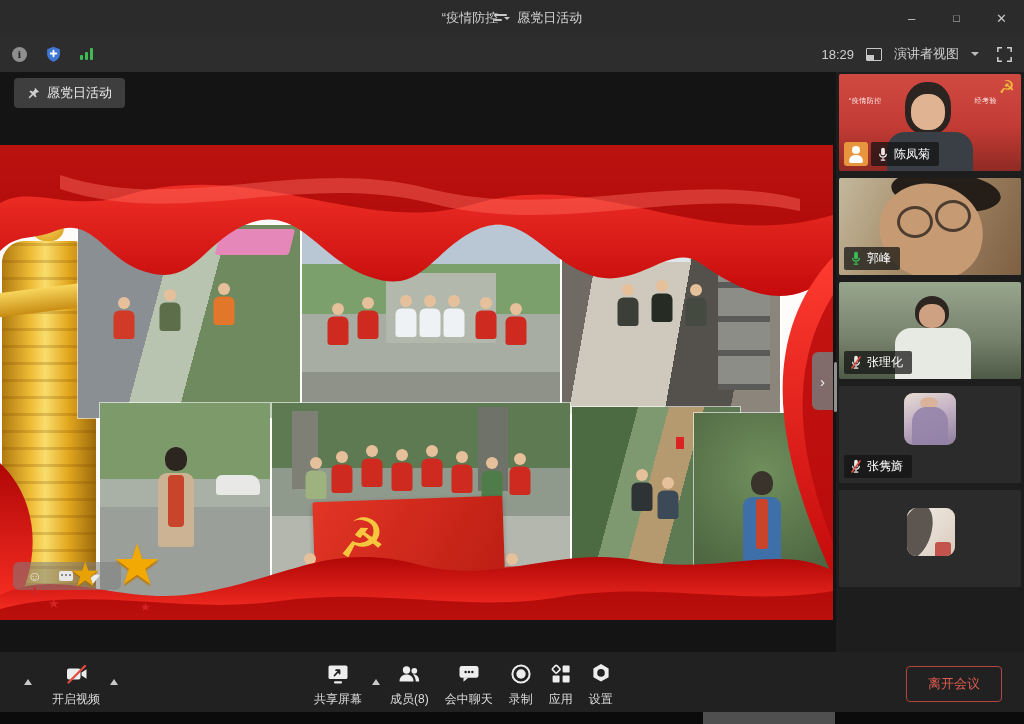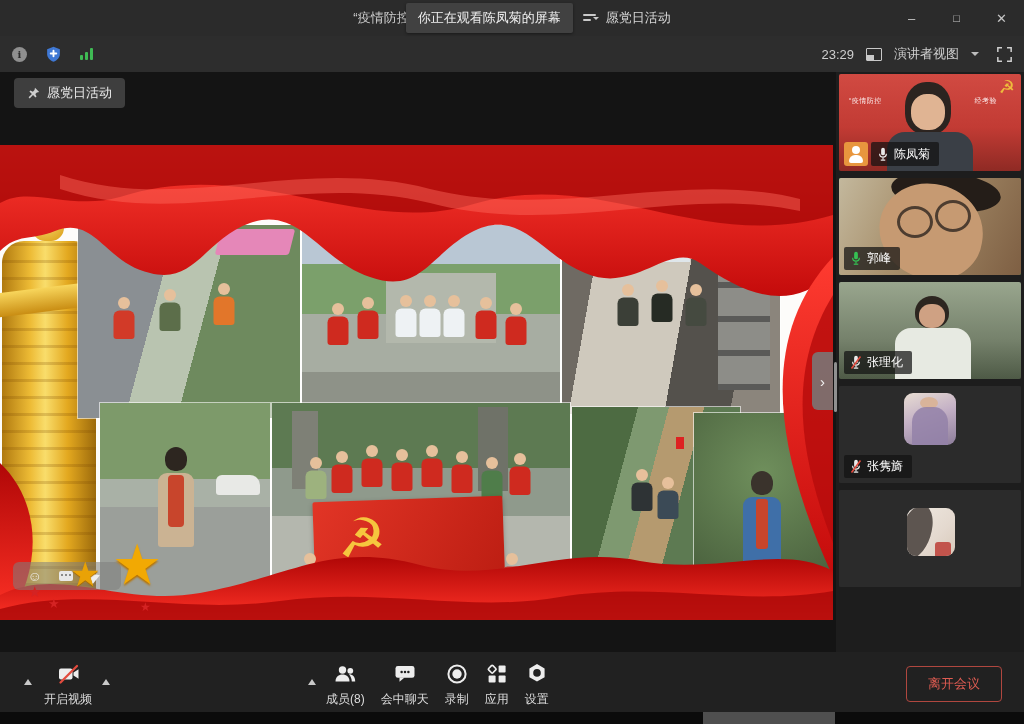--- a/index.html
+++ b/index.html
@@ -119,21 +119,20 @@
   .taskstrip{position:absolute;left:0;top:712px;width:1024px;height:12px;background:#0b0b0b;z-index:26;}
   .taskseg{position:absolute;left:703px;top:0;width:132px;height:12px;background:#4f4f4f;}
   svg{display:block;}
 </style>
 </head>
 <body>
 
 <div class="titlebar">
   <div class="title-group">
     <span class="title-prefix">“疫情防控</span>
-    <span class="tooltip">你正在观看陈凤菊的屏幕</span>
     <span class="agenda-ic">
         <i></i>
         <i></i>
         <b></b>
       </span>
     <span>愿党日活动</span>
   </div>
   <div class="win-controls">
     <div class="win-btn">–</div>
     <div class="win-btn max">□</div>
@@ -151,21 +150,21 @@
           <rect x="4.5" y="6.2" width="7" height="1.8" rx=".9" fill="#fff"></rect>
         </svg>
     </span>
     <span class="bars">
         <i></i>
         <i></i>
         <i></i>
       </span>
   </div>
   <div class="ab-right">
-    <span>23:29</span>
+    <span>18:29</span>
     <span class="layout-ic">
         <i></i>
       </span>
     <span>演讲者视图</span>
     <span class="caret-dn"></span>
     <span style="margin-left:6px;">
       <svg width="15" height="15" viewBox="0 0 18 18" fill="none" stroke="#cfcfcf" stroke-width="1.8">
           <path d="M1 6V1h5M12 1h5v5M17 12v5h-5M6 17H1v-5"></path>
         </svg>
     </span>
@@ -394,34 +393,44 @@
   <div class="tile">
     <div class="vid v5">
       <div class="card"></div>
     </div>
   </div>
 </div>
 
 <div class="dock">
   <div class="dock-left">
     <span class="caret-up"></span>
-    <div class="dbtn" style="margin-left:2px;">
+    <div class="dbtn" style="margin-left:10px;">
       <span class="ic">
         <svg width="25" height="24" viewBox="0 0 24 24" fill="#ededed">
             <rect x="2.5" y="6.5" width="13.5" height="11" rx="2"></rect>
             <path d="M17 10.5l5-3.2v9.4l-5-3.2z"></path>
             <line x1="4" y1="20.5" x2="20.5" y2="4" stroke="#e24b3e" stroke-width="2.3" stroke-linecap="round"></line>
           </svg>
       </span>
       <span>开启视频</span>
     </div>
     <span class="caret-up"></span>
   </div>
 
   <div class="dock-center">
+    <div class="dbtn">
+      <span class="ic">
+        <svg width="24" height="24" viewBox="0 0 24 24">
+            <rect x="2.5" y="3.5" width="19" height="13.5" rx="1.6" fill="#ededed"></rect>
+            <path d="M8.5 13.5L13.5 8.2M13.5 8.2h-3.4M13.5 8.2v3.4" stroke="#212121" stroke-width="1.8" fill="none" stroke-linecap="round"></path>
+            <rect x="8" y="19.3" width="8" height="2.2" rx="1" fill="#ededed"></rect>
+          </svg>
+      </span>
+      <span>共享屏幕</span>
+    </div>
     <span class="caret-up"></span>
     <div class="dbtn">
       <span class="ic">
         <svg width="25" height="24" viewBox="0 0 24 24" fill="#ededed">
             <circle cx="9" cy="8" r="3.7"></circle>
             <path d="M2 19.5c0-4.4 3.2-6.9 7-6.9s7 2.5 7 6.9z"></path>
             <circle cx="16.8" cy="8.8" r="2.9"></circle>
             <path d="M15.4 12.3c3.6 0 6.3 2.3 6.3 7.2h-3.4c-.2-3-1.2-5.4-2.9-7.2z"></path>
           </svg>
       </span>

